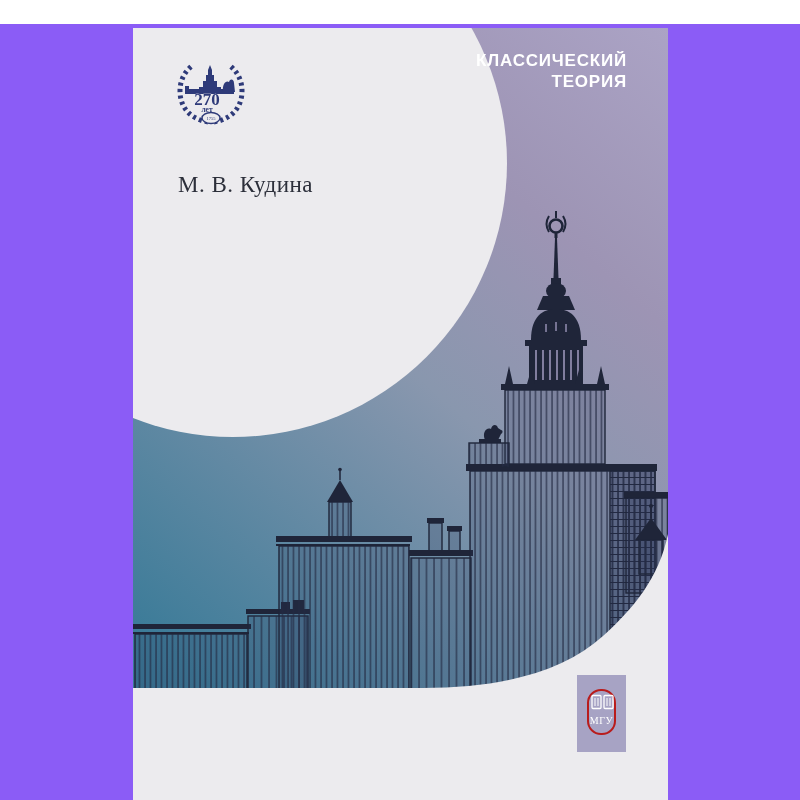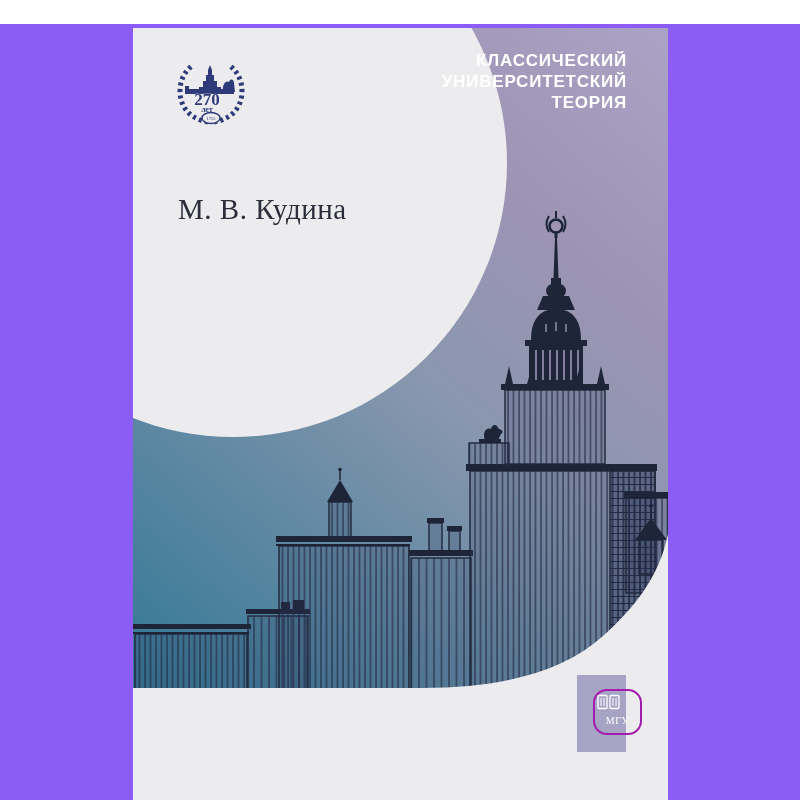--- a/index.html
+++ b/index.html
@@ -8,28 +8,28 @@
   .cover{position:absolute;left:133px;top:4px;width:535px;height:793px;overflow:hidden;}
   .bg{position:absolute;inset:0;
       background:linear-gradient(41deg,#2c6a8c 0%,#3d7c99 16%,#8997ae 55%,#9d94b4 76%,#aba3c5 100%);}
   .building{position:absolute;left:0;top:0;width:535px;height:794px;}
   .blob{position:absolute;left:-174px;top:-139px;width:548px;height:548px;border-radius:50%;
         background:#ecebee;}
   .bottom-panel{position:absolute;left:0;top:0;width:535px;height:794px;}
   .series{position:absolute;top:22px;right:41px;text-align:right;color:#ffffff;
           font-weight:bold;font-size:17px;line-height:21px;letter-spacing:.8px;}
   .emblem{position:absolute;left:41px;top:28px;width:74px;height:72px;}
-  .author{position:absolute;left:45px;top:165px;font-family:"Liberation Serif",serif;
-          font-size:29px;color:#2c2f3a;letter-spacing:.5px;}
+  .author{position:absolute;left:45px;top:144px;font-family:"Liberation Serif",serif;
+          font-size:23px;color:#2c2f3a;letter-spacing:.5px;}
   .title{position:absolute;left:45px;top:198px;font-family:"Liberation Serif",serif;
          font-weight:bold;color:#1d212e;font-size:31px;line-height:36px;letter-spacing:.5px;}
   .title .sub{font-size:27.5px;line-height:30px;margin-top:6px;}
   .mgu{position:absolute;left:444px;top:647px;width:49px;height:77px;background:#a7a3c4;}
-  .mgu-badge{position:absolute;left:16px;top:14px;width:49px;height:46px;
-             border:2px solid #a21caf;border-radius:14px;box-sizing:border-box;}
+  .mgu-badge{position:absolute;left:10px;top:14px;width:29px;height:46px;
+             border:2px solid #b91c1c;border-radius:14px;box-sizing:border-box;}
   .mgu-text{position:absolute;left:0;right:0;top:24px;text-align:center;color:#ffffff;
             font-family:"Liberation Serif",serif;font-size:10px;letter-spacing:.5px;}
   .mgu-book{position:absolute;left:1px;top:3px;width:25px;height:16px;}
   svg .ink{fill:#1f2539;}
   svg .face{fill:rgba(44,56,92,.20);stroke:#1f2539;stroke-width:1.4;}
   svg .dense{fill:rgba(44,56,92,.38);stroke:#1f2539;stroke-width:1.4;}
 </style>
 </head>
 <body>
 
@@ -138,21 +138,20 @@
     </svg>
 
     <div class="blob"></div>
 
     <svg class="bottom-panel" viewBox="0 0 535 794" xmlns="http://www.w3.org/2000/svg">
       <path d="M0 660 H290 C368 660 430 644 470 608 C500 581 526 550 535 506 L535 794 L0 794 Z" fill="#ecebee"></path>
     </svg>
 
     <div class="series">
       <div>КЛАССИЧЕСКИЙ</div>
-      <div>УНИВЕРСИТЕТСКИЙ</div>
       <div>ТЕОРИЯ</div>
     </div>
 
     <svg class="emblem" viewBox="0 0 74 72" xmlns="http://www.w3.org/2000/svg">
       <path d="M34 66 C16 63 6 51 6 35 C6 24 11 15 19 9" fill="none" stroke="#2e3a79" stroke-width="5" stroke-dasharray="3 3.4"></path>
       <path d="M40 66 C58 63 68 51 68 35 C68 24 63 15 55 9" fill="none" stroke="#2e3a79" stroke-width="5" stroke-dasharray="3 3.4"></path>
       <g fill="#2e3a79">
         <path d="M25 38 V31 H29 V25 H32 V19 H34 V14 L36 9 L38 14 V19 H40 V25 H43 V31 H47 V38 Z"></path>
         <rect x="12" y="33" width="13" height="5"></rect>
         <rect x="11" y="30" width="4" height="8"></rect>

